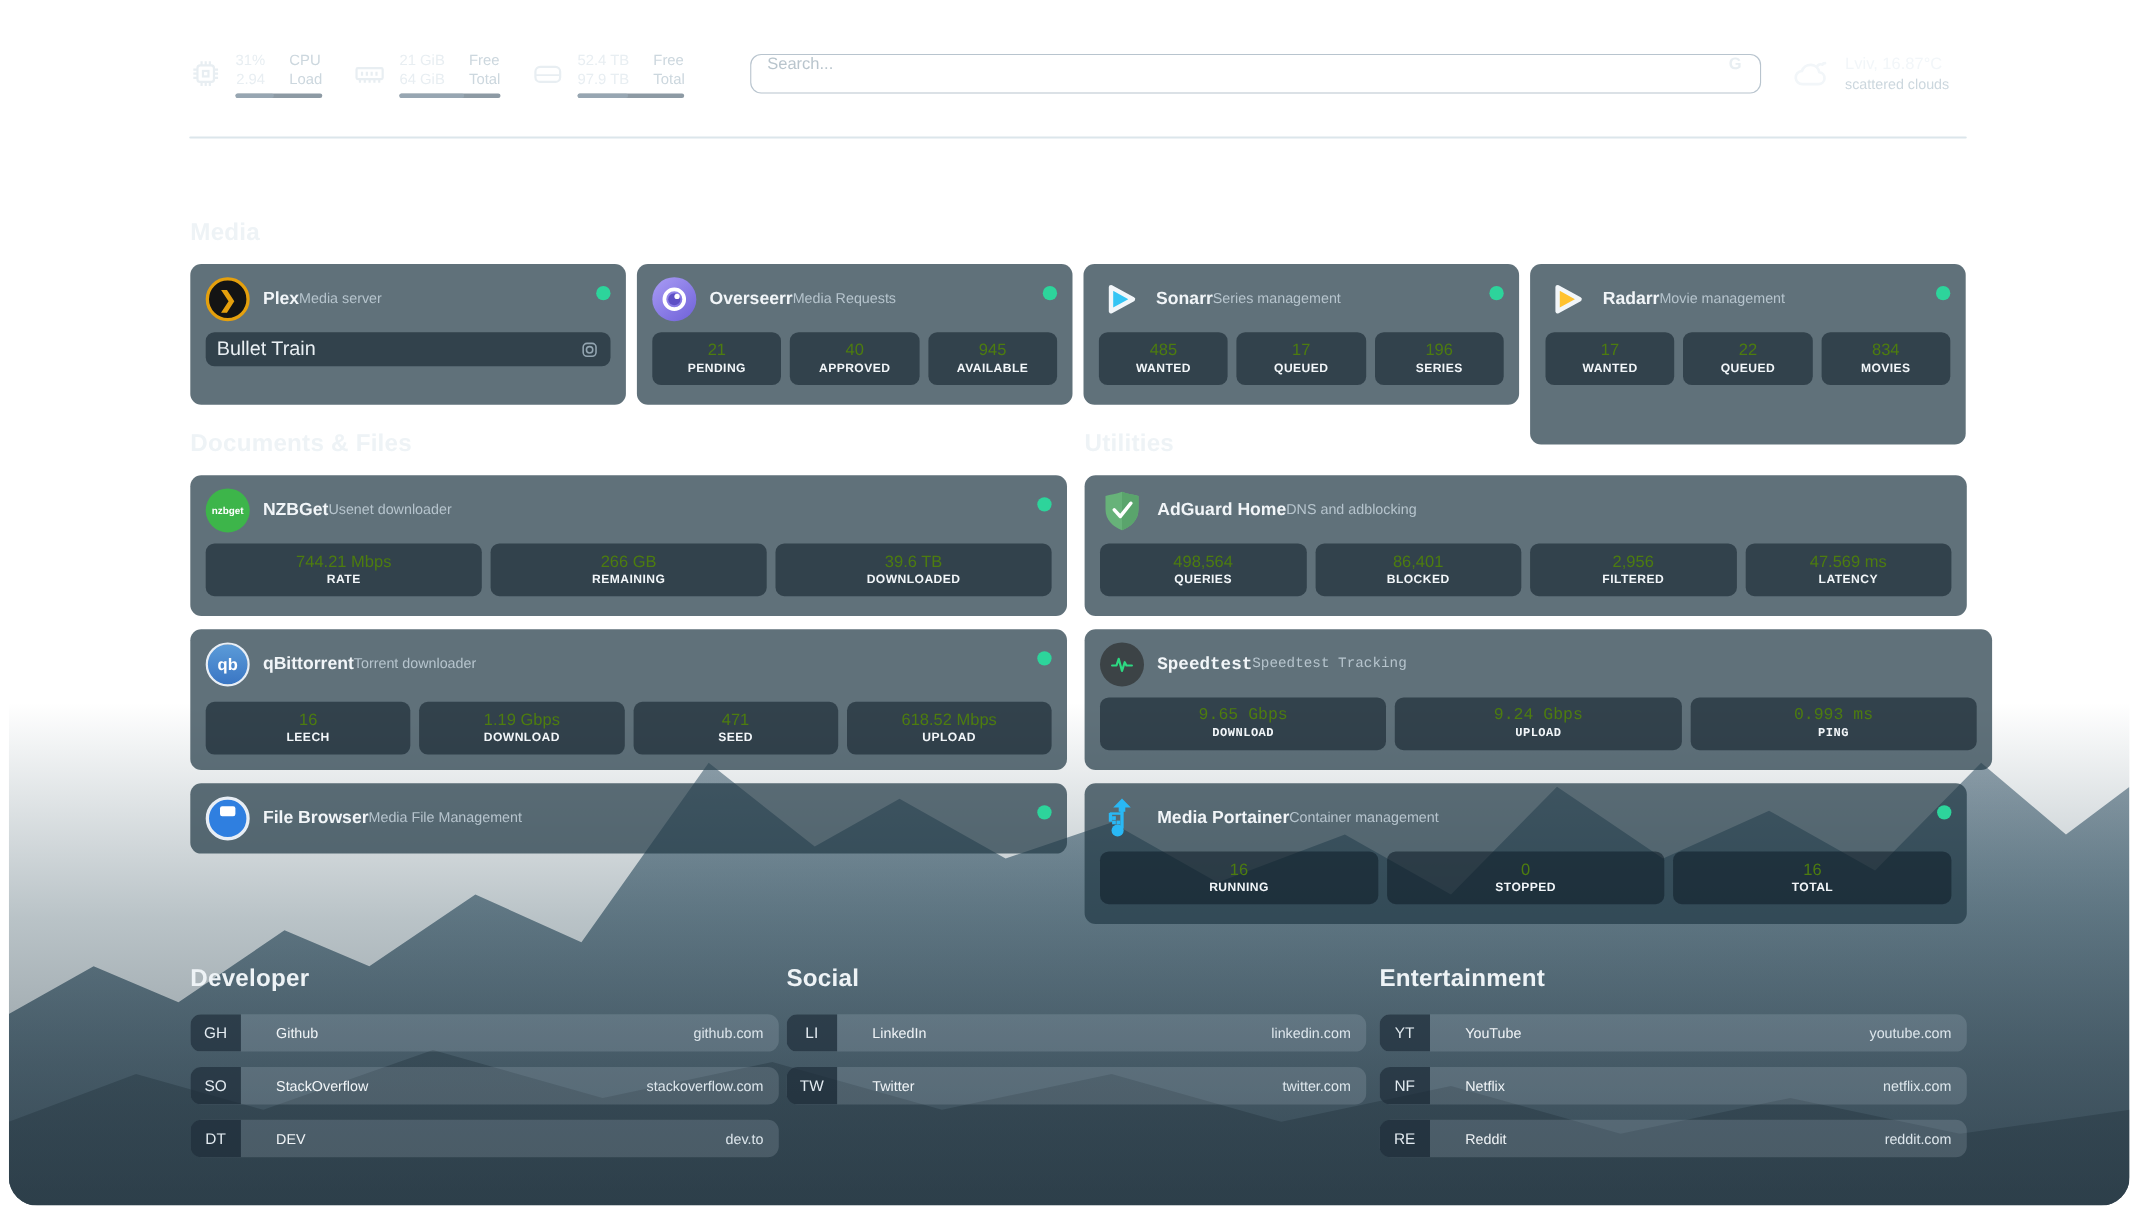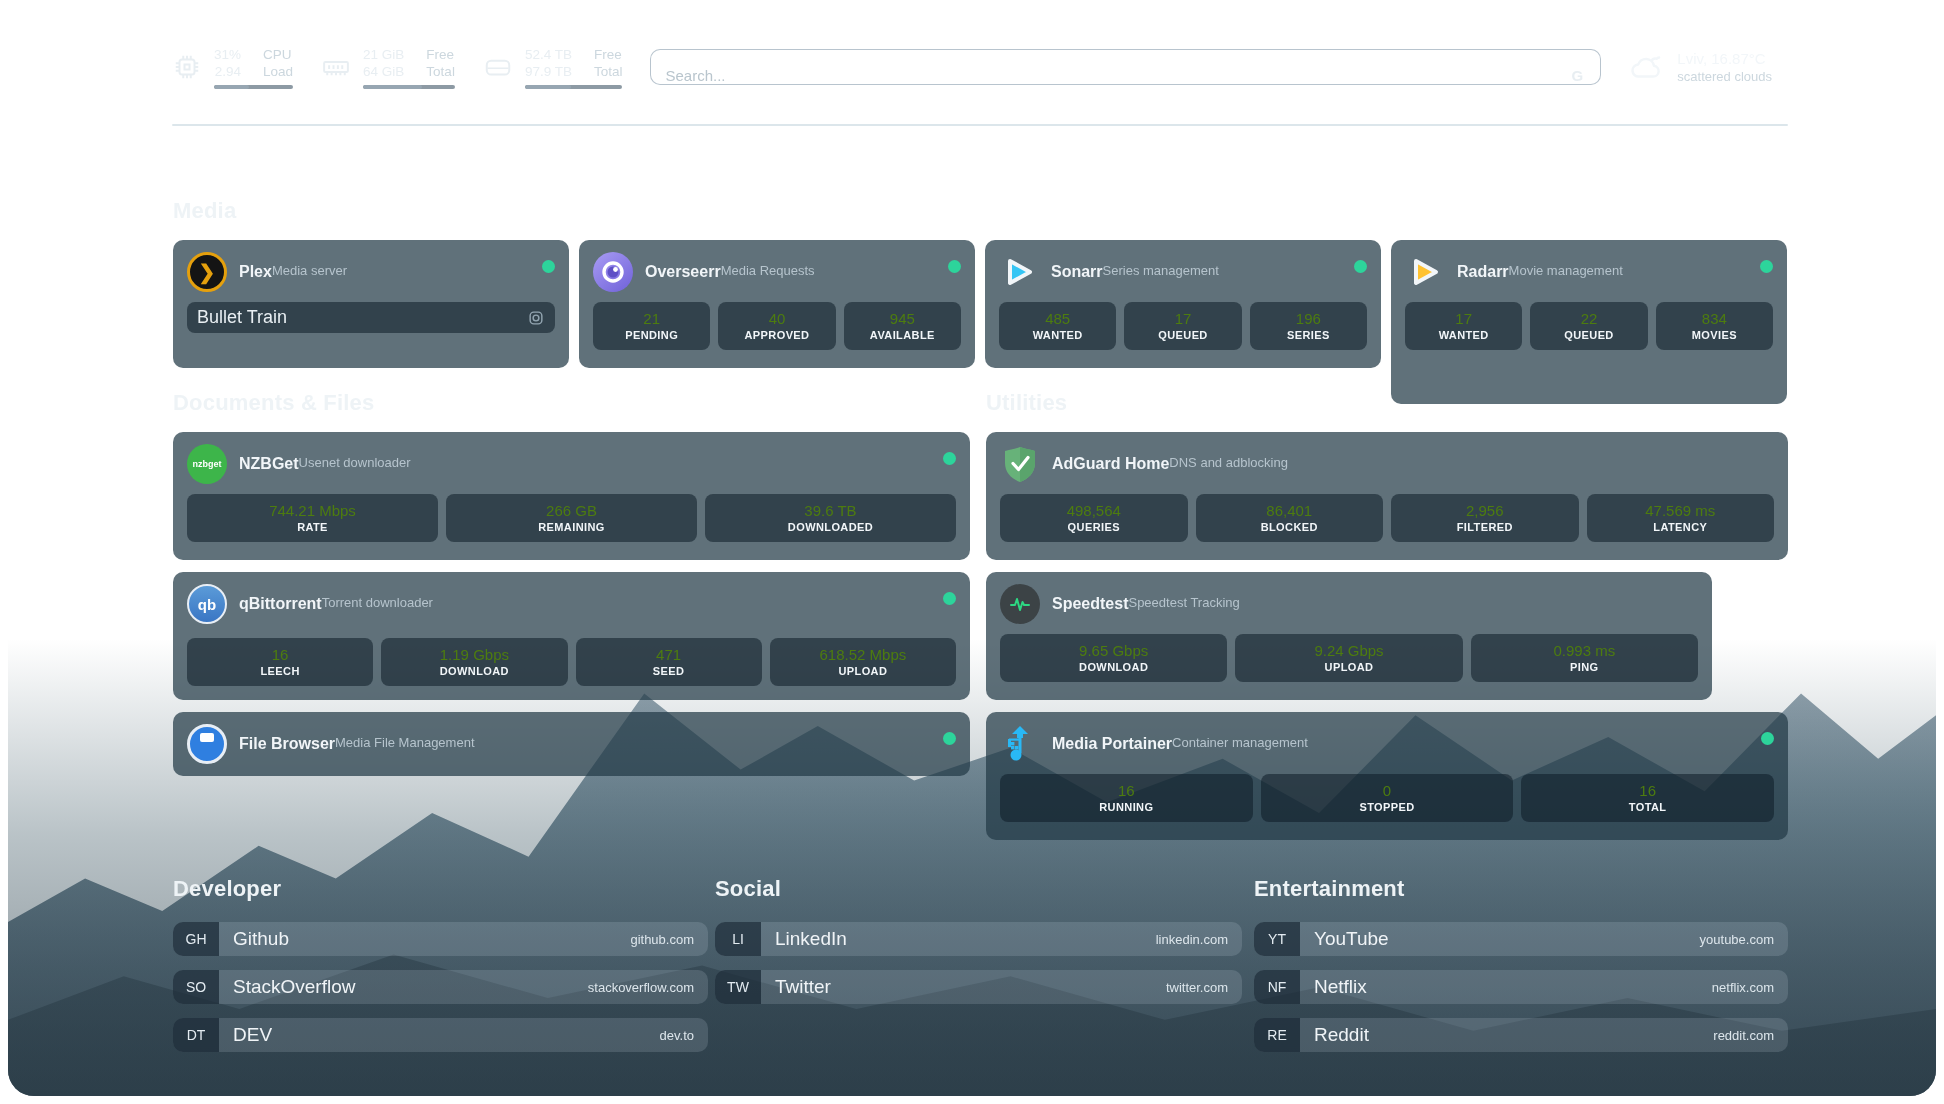--- a/index.html
+++ b/index.html
@@ -23,21 +23,21 @@
   .res{ display:flex; align-items:center; gap:12px; }
   .res-icon{ width:30px; height:30px; color:#e8eef2; flex:0 0 auto; }
   .res-body{ display:flex; flex-direction:column; }
   .res-cols{ display:flex; gap:22px; }
   .res-col{ display:flex; flex-direction:column; }
   .res-col.vals{ align-items:flex-end; }
   .res-col span{ font-size:13.5px; line-height:17px; color:#e8eef2; }
   .res-col.labs span{ color:#ccd7de; }
   .res-track{ margin-top:5px; height:4px; border-radius:2px; background:rgba(80,100,115,0.65); overflow:hidden; }
   .res-fill{ height:100%; border-radius:2px; background:#97a6b2; }
-  .searchwrap{ flex:1; display:flex; align-items:flex-end; height:36px; border:1.5px solid rgba(160,176,189,0.75); border-radius:10px; background:rgba(255,255,255,0.05); overflow:hidden; }
+  .searchwrap{ flex:1; display:flex; align-items:flex-start; height:36px; border:1.5px solid rgba(160,176,189,0.75); border-radius:10px; background:rgba(255,255,255,0.05); overflow:hidden;margin-left:32px; }
   .searchwrap input{ flex:1; background:transparent; border:none; outline:none; color:#e8eef2; font-size:15px; padding:0 14px; font-family:"Liberation Sans",sans-serif;}
   .searchwrap input::placeholder{ color:#b9c5cd; }
   .search-btn{ width:46px; display:flex; align-items:center; justify-content:center; background:rgba(255,255,255,0.09); color:#e8eef2; font-size:15px; font-weight:600; cursor:pointer; }
   .weather{ display:flex; align-items:center; gap:12px; }
   .weather-icon{ width:36px; height:30px; color:#f2f6f9; }
   .weather-main{ font-size:15px; color:#f2f6f9; line-height:19px; }
   .weather-sub{ font-size:13px; color:#ccd7de; line-height:17px; }
   
   .sec-title{ position:absolute; font-size:22px; font-weight:600; color:#eef3f6; letter-spacing:.2px; }
   .card{ position:absolute; border-radius:10px; background:rgba(34,58,70,0.72); padding:12px 14px; display:flex; flex-direction:column; gap:10px; }
@@ -56,21 +56,21 @@
   .np-title{ font-size:18px; color:#e9eff3; }
   .np-cam{ margin-left:auto; width:18px; height:18px; color:#93a5b1; }
   .np-bar{ position:relative; height:26px; border-radius:8px; background:rgba(150,174,190,0.28); overflow:hidden; display:flex; align-items:center;margin-top:14px; }
   .np-fill{ position:absolute; left:0; top:0; bottom:0; border-radius:8px; background:rgba(9,22,32,0.88); }
   .np-pause{ position:relative; display:flex; gap:3px; margin-left:12px; }
   .np-pause i{ display:block; width:3px; height:11px; background:#e9eff3; border-radius:1px; }
   .np-time{ position:relative; margin-left:auto; padding-right:10px; font-size:13.5px; color:#e9eff3; font-weight:600; }
   
   .bm-row{ position:absolute; height:34px; border-radius:10px; overflow:hidden; display:flex; align-items:center; background:rgba(210,225,235,0.16); }
   .bm-abbr{ width:46px; height:100%; display:flex; align-items:center; justify-content:center; background:rgba(13,28,40,0.62); color:#e3ebf1; font-size:14px; }
-  .bm-name{ padding-left:14px; font-size:19px; color:#f0f4f7; }
+  .bm-name{ padding-left:32px; font-size:13px; color:#f0f4f7; }
   .bm-url{ margin-left:auto; padding-right:14px; font-size:13px; color:#dde6ec; }
   
   .ic-plex{ background:#141414; border:3px solid #e5a00d; border-radius:50%; width:40px; height:40px; color:#e5a00d; font-weight:700; font-size:20px; }
   .ic-overseerr{ background:linear-gradient(140deg,#a99cf5,#6f61d8); border-radius:50%; }
   .ic-tri{ background:transparent; }
   .ic-nzbget{ background:#3db54a; border-radius:50%; color:#fff; font-size:9px; font-weight:700; }
   .ic-qb{ background:linear-gradient(180deg,#5b9bd8,#3a76c4); border-radius:50%; color:#fff; font-size:15px; font-weight:700; border:2px solid #e8eef5; }
   .ic-speed{ background:#3c4346; border-radius:50%; }
   .ic-fb{ background:#2f7fe0; border-radius:50%; border:3px solid #e8eef5; position:relative; }
   .ic-fb::after{ content:""; position:absolute; left:10px; top:6px; width:14px; height:9px; background:#fff; border-radius:2px; }
@@ -374,21 +374,21 @@
         <div class="stat-value">471</div>
         <div class="stat-label">SEED</div>
       </div>
       <div class="stat">
         <div class="stat-value">618.52 Mbps</div>
         <div class="stat-label">UPLOAD</div>
       </div>
     </div>
   </div>
 
-  <div class="card" style="left:978px; top:564px; width:726px; height:128px;">
+  <div class="card" style="left:978px; top:564px; width:825px; height:128px;font-family:Liberation Mono, monospace;">
     <div class="card-head">
       <div class="svc-icon ic-speed">
         <svg width="24" height="24" viewBox="0 0 24 24" fill="none" stroke="#2dd882" stroke-width="2" stroke-linecap="round" stroke-linejoin="round">
             <path d="M3 13 h4 l2 -6 l3 11 l2.5 -8 l1.5 3 h5"></path>
           </svg>
       </div>
       <div class="svc-meta">
         <div class="svc-name">Speedtest</div>
         <div class="svc-desc">Speedtest Tracking</div>
       </div>

